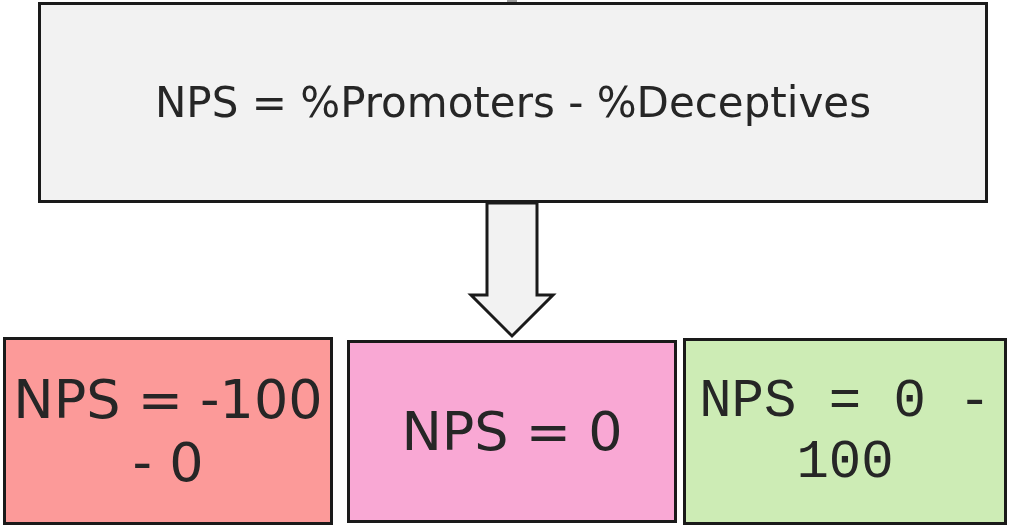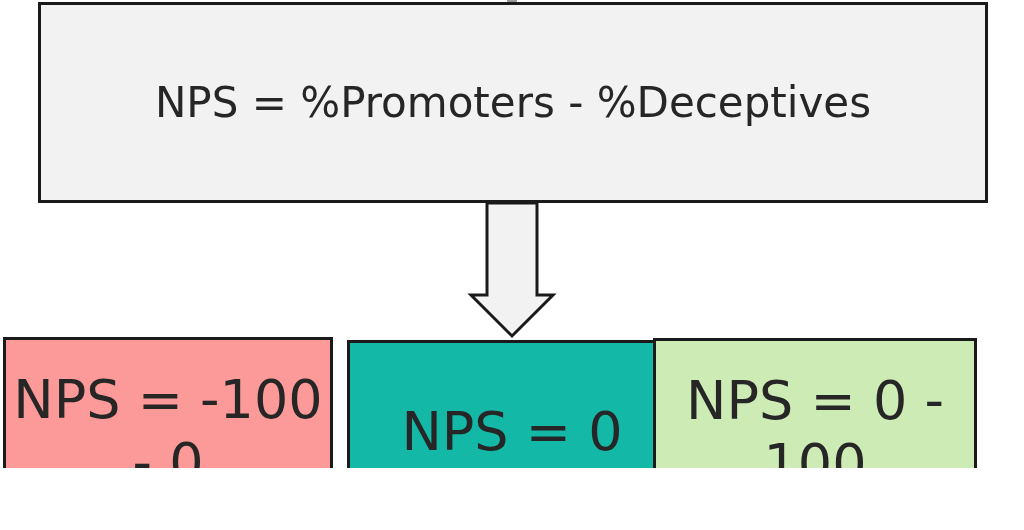--- a/index.html
+++ b/index.html
@@ -3,21 +3,21 @@
 <meta charset="utf-8">
 <style>
   html, body {
     margin: 0;
     padding: 0;
     background: #ffffff;
   }
   .canvas {
     position: relative;
     width: 1024px;
-    height: 468px;
+    height: 530px;
     background: #ffffff;
     overflow: hidden;
     font-family: "DejaVu Sans", "Liberation Sans", sans-serif;
     color: #262626;
   }
   .box {
     position: absolute;
     box-sizing: border-box;
     border: 3px solid #1a1a1a;
     display: flex;
@@ -44,25 +44,26 @@
     background: #fc9a99;
   }
   .outcome-zero {
     left: 347px;
     top: 340px;
     width: 330px;
     height: 183px;
     background: #fbe7a1;
   }
   .outcome-positive {
-    left: 653px;
+    left: 683px;
     top: 338px;
     width: 324px;
     height: 187px;
     background: #cdecb5;
+    font-family: Liberation Mono, monospace;
   }
   .arrow-svg {
     position: absolute;
     left: 462px;
     top: 200px;
     width: 100px;
     height: 140px;
   }
   .arrow-svg polygon {
     fill: #f2f2f2;
@@ -91,21 +92,21 @@
   </div>
 
   <svg class="arrow-svg" viewBox="0 0 100 140" aria-hidden="true">
     <polygon points="25,3 75,3 75,95 91,95 50,136 9,95 25,95"></polygon>
   </svg>
 
   <div class="box outcome-box outcome-negative" style="background-color: rgb(252, 154, 153);">
     <span>NPS = -100 - 0</span>
   </div>
 
-  <div class="box outcome-box outcome-zero" style="background-color: #14b8a6;">
+  <div class="box outcome-box outcome-zero" style="background-color: #f9a8d4;">
     <span>NPS = 0</span>
   </div>
 
   <div class="box outcome-box outcome-positive" style="background-color: rgb(205, 236, 181);">
     <span>NPS = 0 - 100</span>
   </div>
 
 </div>
 
 </body></html>

